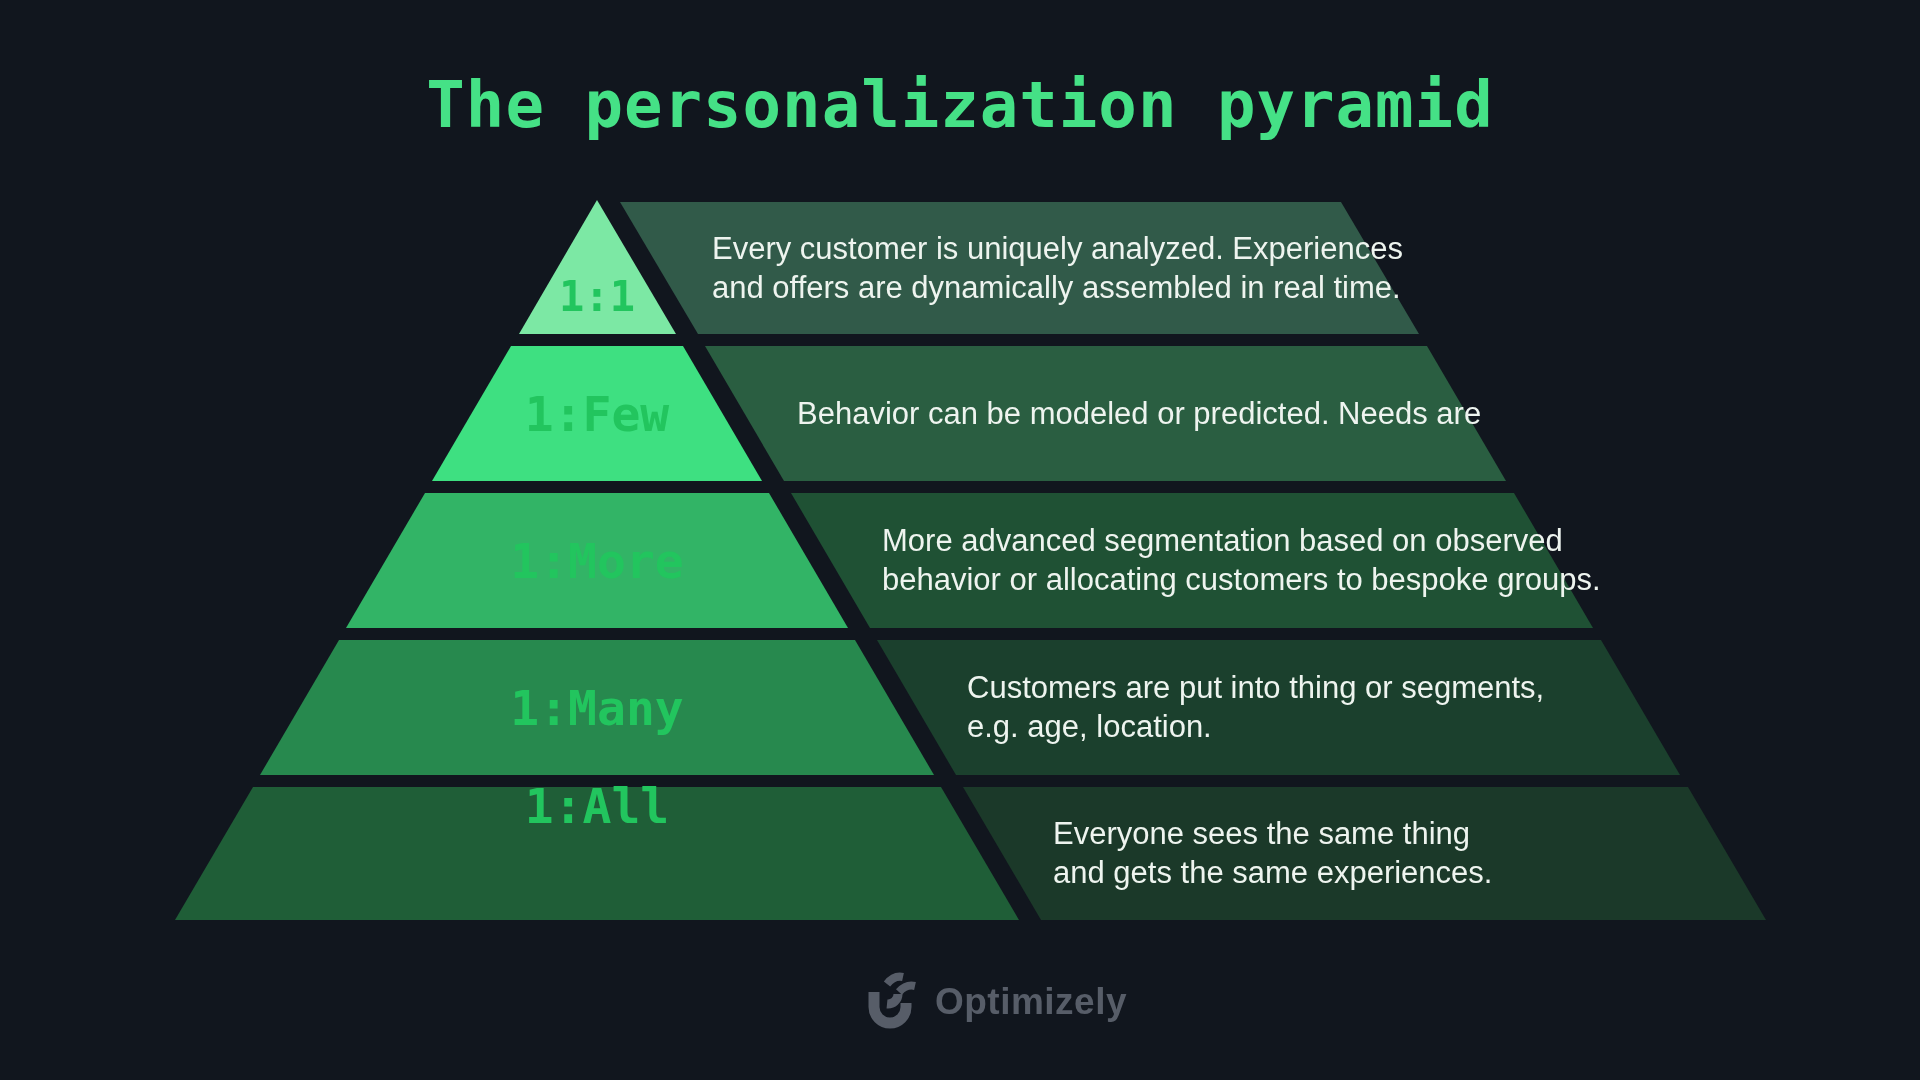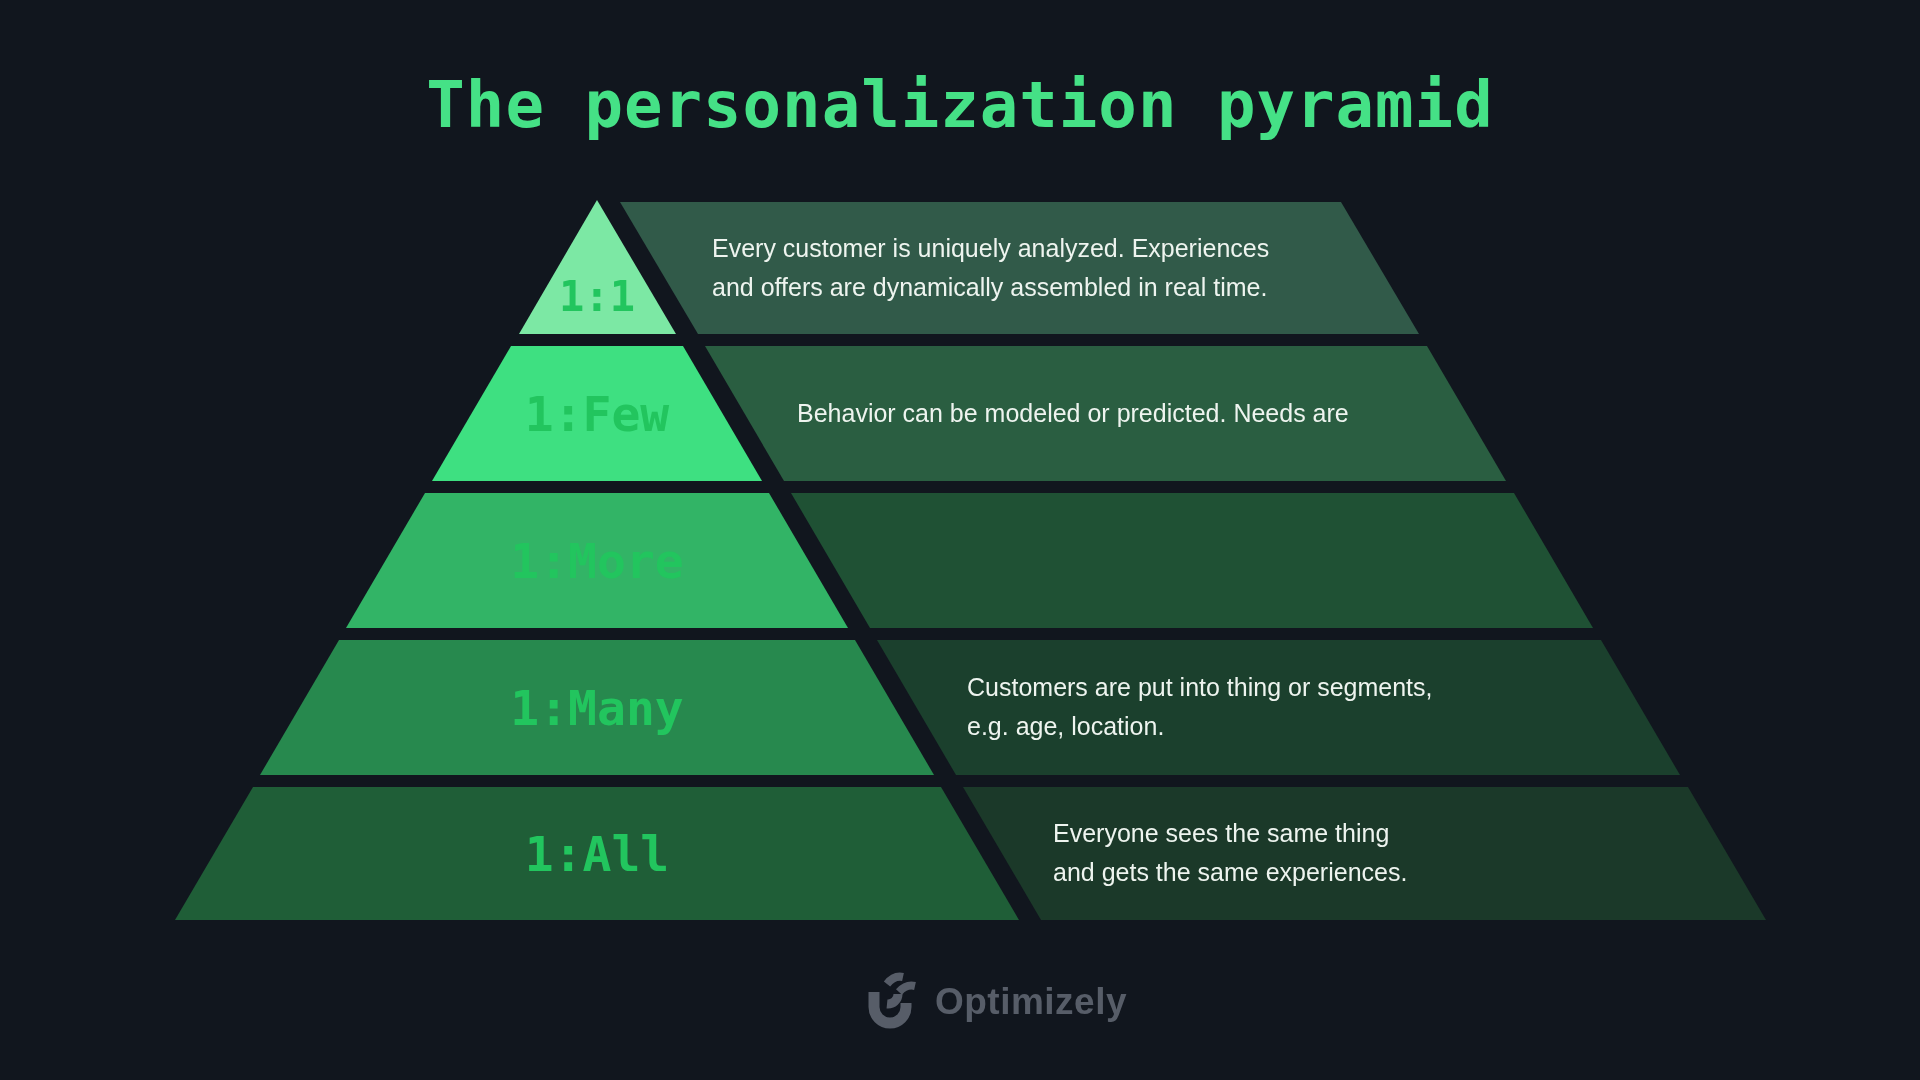--- a/index.html
+++ b/index.html
@@ -40,21 +40,21 @@
     font-family: "DejaVu Sans Mono", monospace;
     font-weight: bold;
     font-size: 48px;
     color: #22c55e;
     white-space: nowrap;
   }
   .level-label.small { font-size: 42px; }
   .band-desc {
     position: absolute;
     transform: translateY(-50%);
-    font-size: 25px;
+    font-size: 31px;
     line-height: 39px;
     color: #eef4ef;
     white-space: nowrap;
   }
   .logo {
     position: absolute;
     top: 972px;
     left: 0;
     width: 1920px;
     display: flex;
@@ -89,28 +89,32 @@
     <polygon points="511,346 683,346 762,481 432,481" fill="#3ee081"></polygon>
     <polygon points="425,493 769,493 848,628 346,628" fill="#32b466"></polygon>
     <polygon points="339,640 855,640 934,775 260,775" fill="#27894e"></polygon>
     <polygon points="253,787 941,787 1019,920 175,920" fill="#1f5e37"></polygon>
   </svg>
 
   <div class="level-label small" style="left:597px; top:296px;">1:1</div>
   <div class="level-label" style="left:597px; top:414px;">1:Few</div>
   <div class="level-label" style="left:597px; top:561px;">1:More</div>
   <div class="level-label" style="left:597px; top:708px;">1:Many</div>
-  <div class="level-label" style="left:597px; top:854px;">1:All</div>
+  <div class="level-label" style="left:597px; top:806px;">1:All</div>
 
   <div class="band-desc" style="left:712px; top:268px;">
     <div>Every customer is uniquely analyzed. Experiences</div>
     <div>and offers are dynamically assembled in real time.</div>
   </div>
   <div class="band-desc" style="left:797px; top:413px;">
     <div>Behavior can be modeled or predicted. Needs are</div>
+  </div>
+  <div class="band-desc" style="left:882px; top:560px;">
+    <div>More advanced segmentation based on observed</div>
+    <div>behavior or allocating customers to bespoke groups.</div>
   </div>
   <div class="band-desc" style="left:967px; top:707px;">
     <div>Customers are put into thing or segments,</div>
     <div>e.g. age, location.</div>
   </div>
   <div class="band-desc" style="left:1053px; top:853px;">
     <div>Everyone sees the same thing</div>
     <div>and gets the same experiences.</div>
   </div>
 

